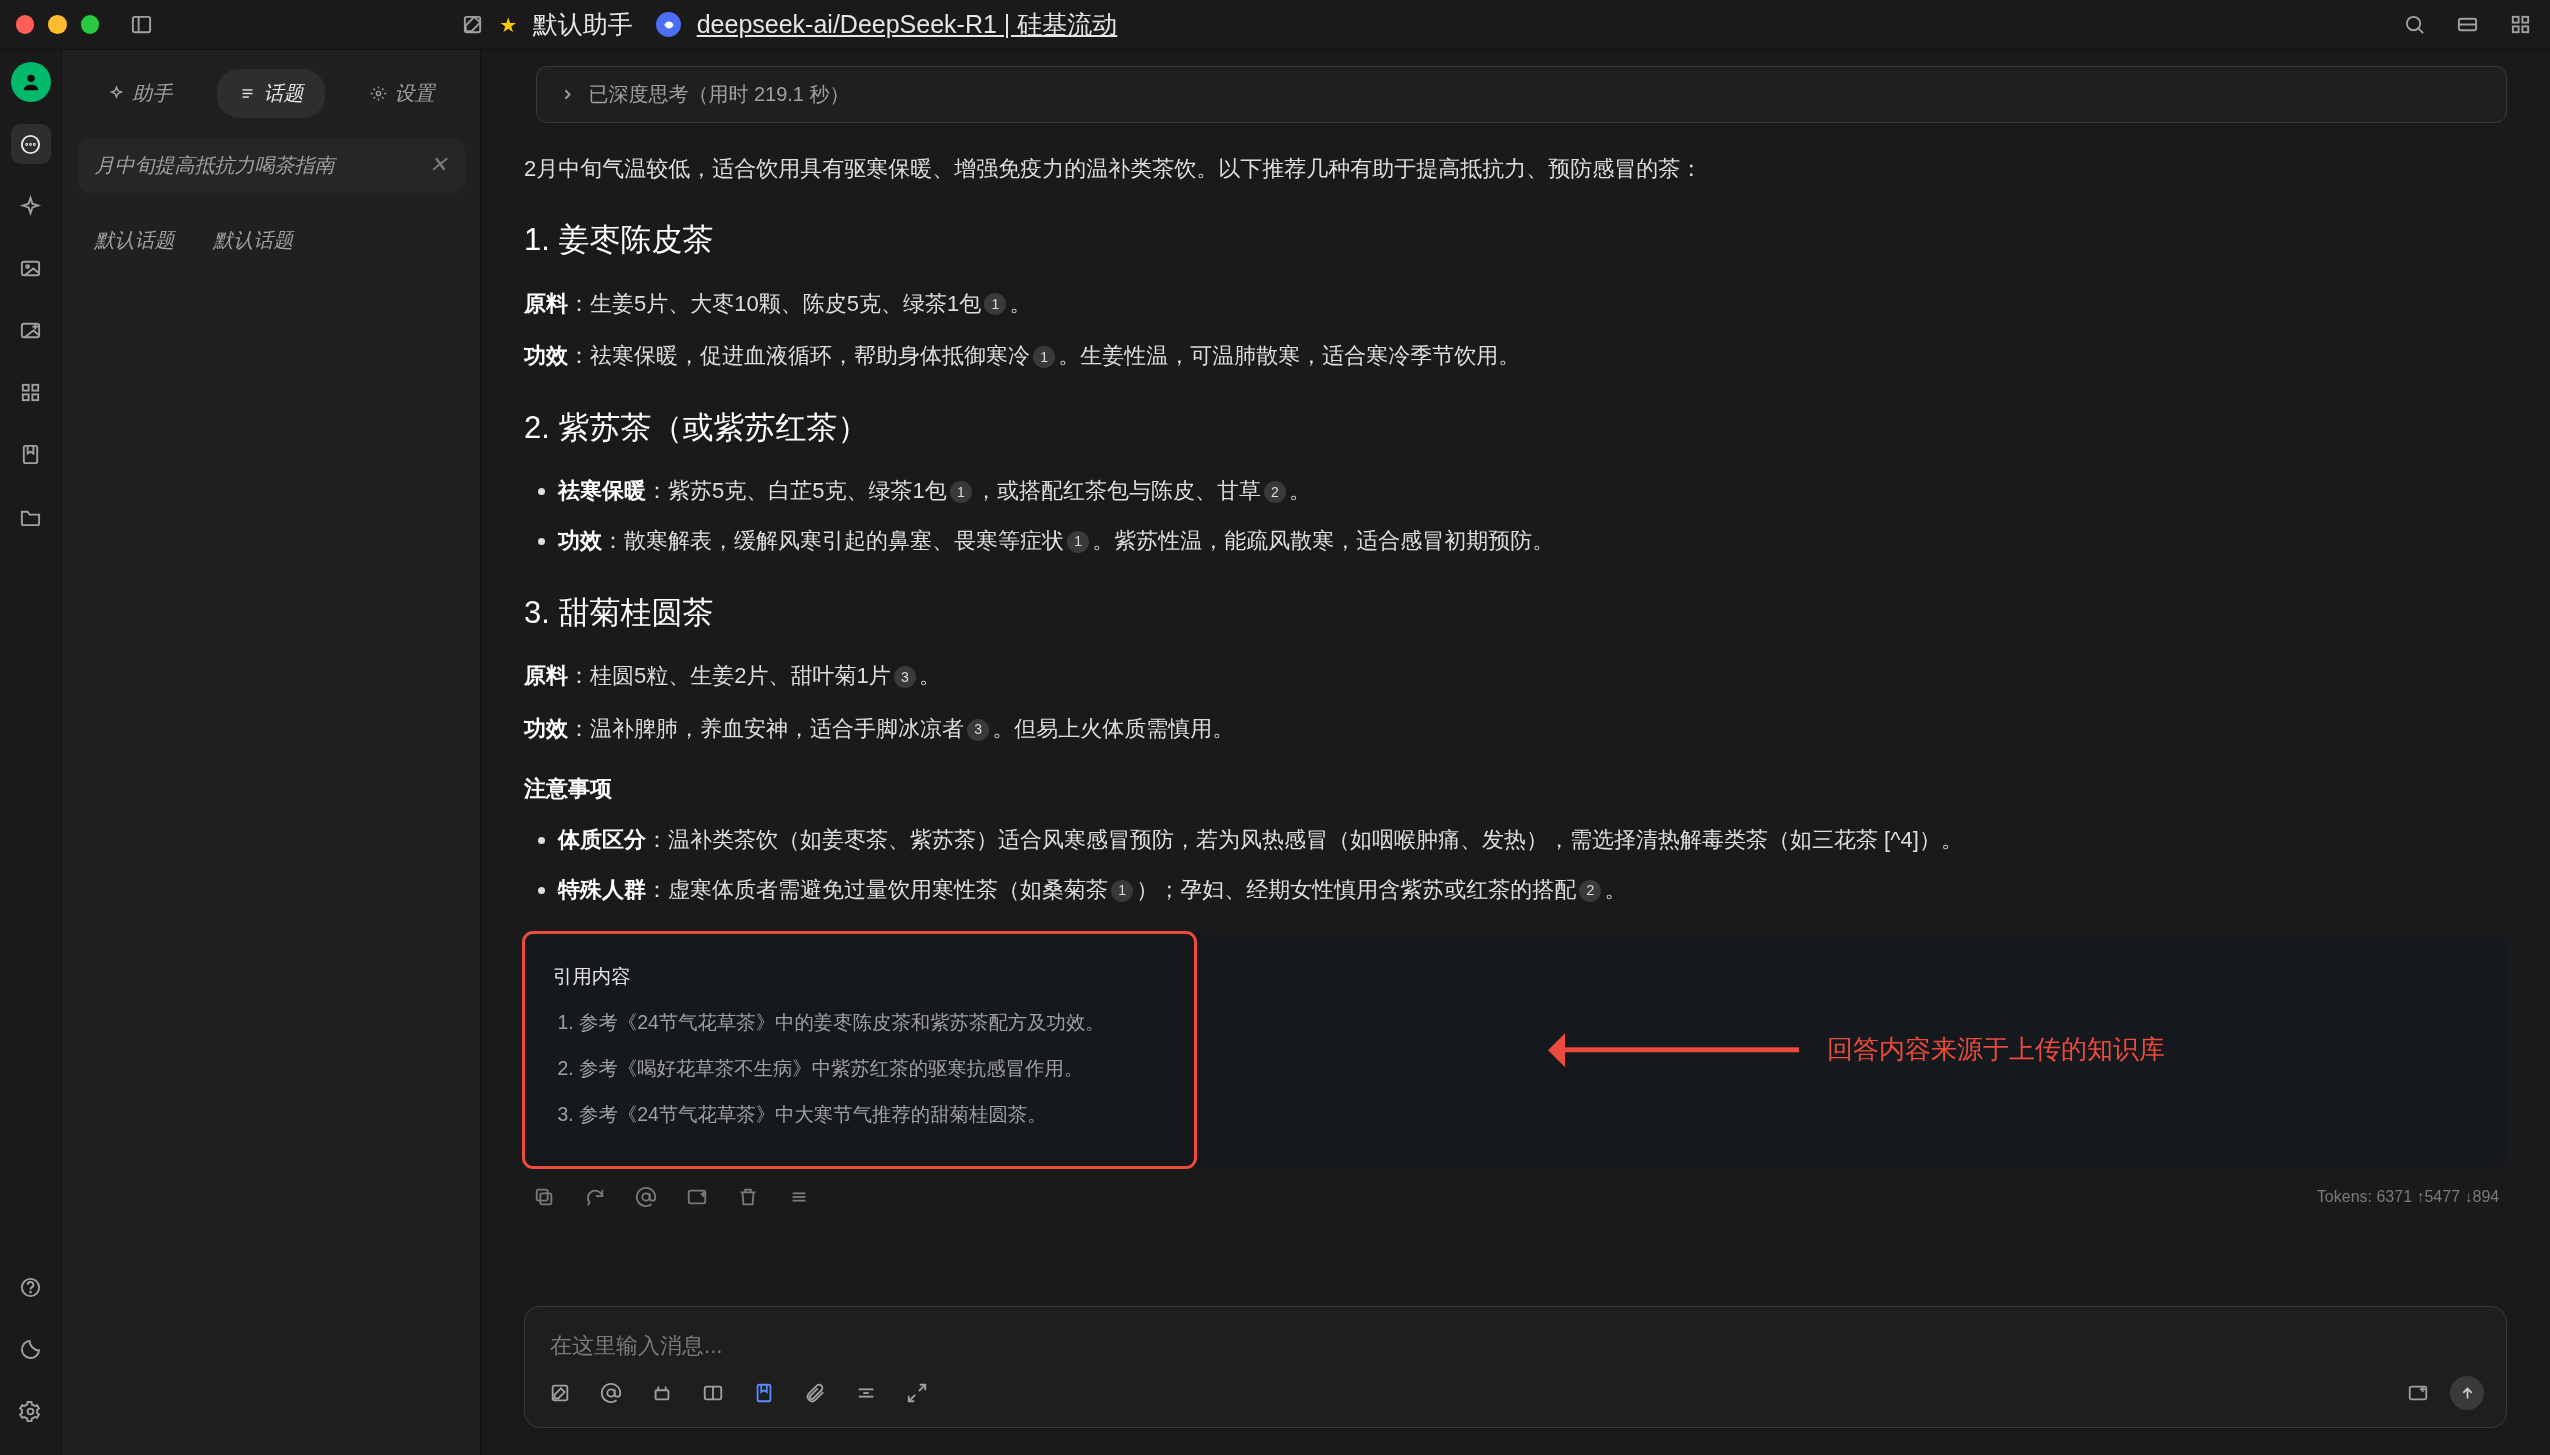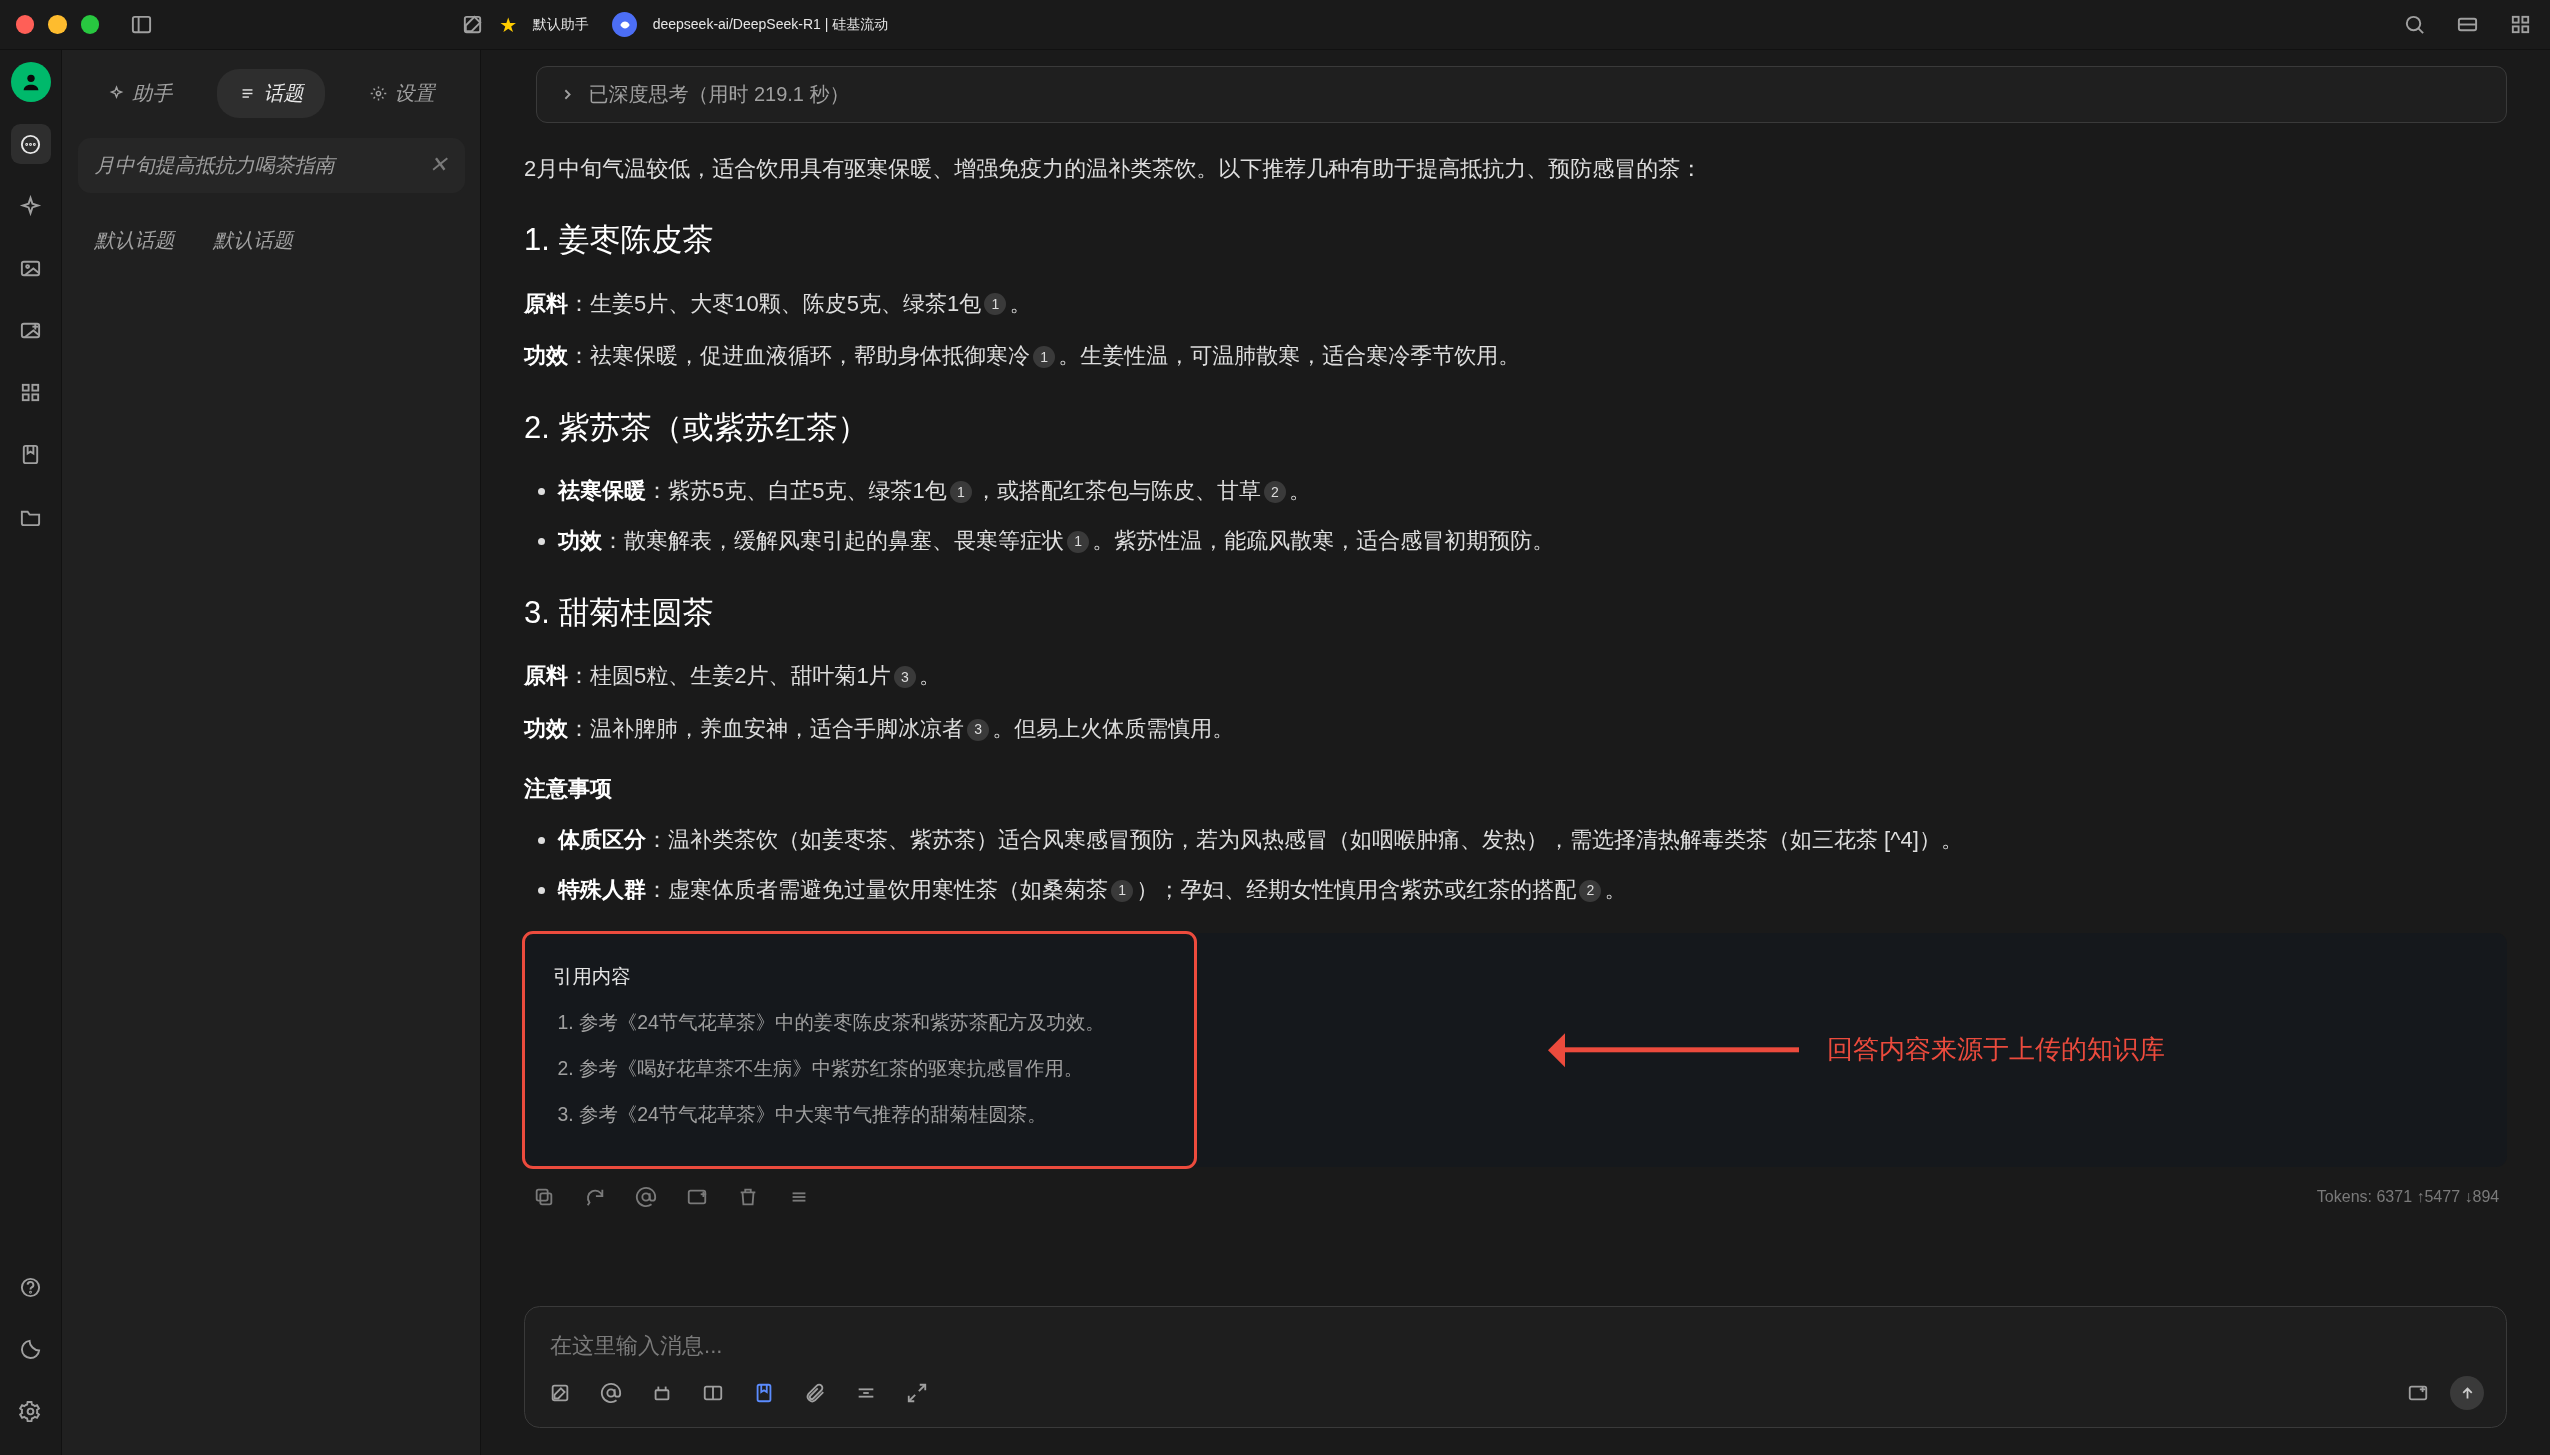--- a/index.html
+++ b/index.html
@@ -39,21 +39,21 @@
     gap:12.4px;
   }
   .traffic{display:flex;gap:14px;margin-right:15.5px;}
   .dot{width:18.6px;height:18.6px;border-radius:50%;}
   .dot.r{background:#ff5f57;} .dot.y{background:#febc2e;} .dot.g{background:#28c840;}
   .tb-icon{width:28px;height:28px;display:flex;align-items:center;justify-content:center;color:var(--text-dim);}
   .tb-icon svg{width:23px;height:23px;stroke:currentColor;fill:none;stroke-width:2;}
   .tb-spacer{flex:0 0 279px;}
   .tb-group{display:flex;align-items:center;gap:15.5px;}
   .star{color:#ffcc00;font-size:20px;}
-  .tb-label{font-size:14px;color:var(--text);text-align:right;}
+  .tb-label{font-size:25px;color:var(--text);text-align:right;}
   .model-icon{width:25px;height:25px;border-radius:50%;background:#4c6ef5;display:flex;align-items:center;justify-content:center;color:#fff;}
   .model-icon svg{width:14px;height:14px;fill:#fff;}
   .tb-right{margin-left:auto;display:flex;gap:25px;align-items:center;}
   
   .body{flex:1;display:flex;min-height:0;}
   
   .rail{
     width:62px;background:var(--bg);
     display:flex;flex-direction:column;align-items:center;
     padding:12.4px 0;gap:22px;
@@ -207,21 +207,21 @@
     <div class="tb-icon">
       <svg viewBox="0 0 24 24">
           <rect x="4" y="4" width="16" height="16" rx="2"></rect>
           <path d="M14 4l6 6-9 9H5v-6z"></path>
         </svg>
     </div>
     <div class="tb-group">
       <span class="star">★</span>
       <span class="tb-label">默认助手</span>
     </div>
-    <div class="tb-group" style="margin-left:11px;">
+    <div class="tb-group" style="margin-left:11px;text-decoration:underline;">
       <span class="model-icon">
         <svg viewBox="0 0 24 24">
             <path d="M4 12c4-8 12-8 16 0-4 8-12 8-16 0z"></path>
           </svg>
       </span>
       <span class="tb-label">deepseek-ai/DeepSeek-R1 | 硅基流动</span>
     </div>
     <div class="tb-right">
       <div class="tb-icon">
         <svg viewBox="0 0 24 24">

